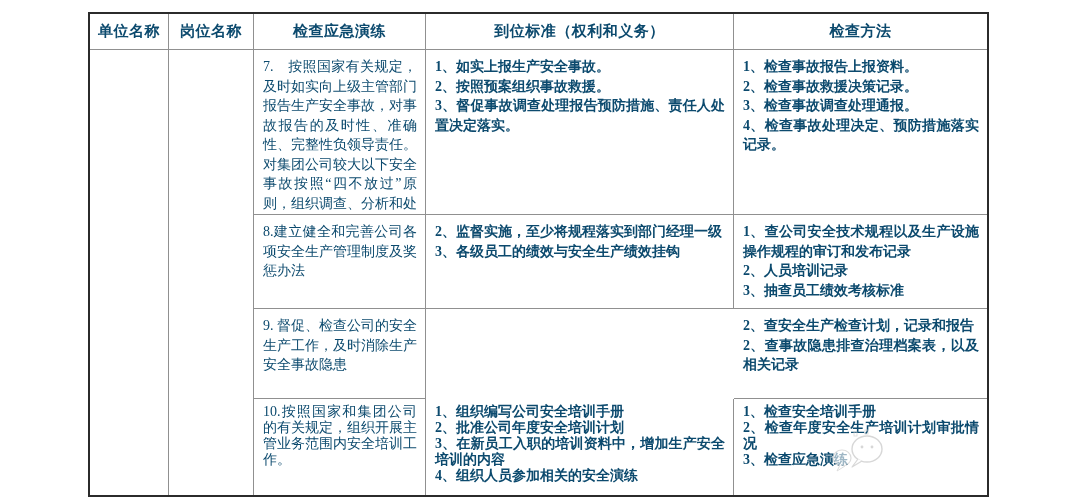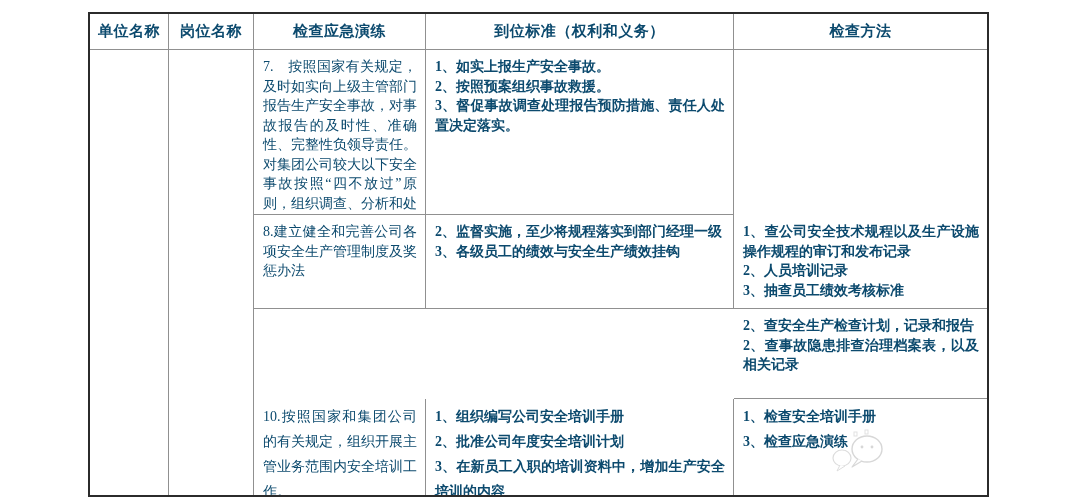--- a/index.html
+++ b/index.html
@@ -53,21 +53,21 @@
     letter-spacing:0.5px;
     text-align:center;
   }
   .body{
     padding:7px 8px 4px 9px;
     font-size:14px;
     line-height:19.5px;
     text-align:justify;
   }
   .r5.body{
-    line-height:25px;
+    line-height:16px;
     padding-top:5px;
   }
   .ln{margin:0;font-weight:bold;}
   .watermark{
     position:absolute;
     left:826px;
     top:428px;
     width:66px;
     height:50px;
     opacity:0.6;
@@ -88,46 +88,54 @@
 
     <div class="cell body c1 rspan"></div>
     <div class="cell body c2 rspan"></div>
 
     <div class="cell body c3 r2">7.　按照国家有关规定，及时如实向上级主管部门报告生产安全事故，对事故报告的及时性、准确性、完整性负领导责任。对集团公司较大以下安全事故按照“四不放过”原则，组织调查、分析和处理。</div>
     <div class="cell body c4 r2">
       <div class="ln">1、如实上报生产安全事故。</div>
       <div class="ln">2、按照预案组织事故救援。</div>
       <div class="ln">3、督促事故调查处理报告预防措施、责任人处置决定落实。</div>
     </div>
+    <div class="cell body c5 r2">
+      <div class="ln">1、检查事故报告上报资料。</div>
+      <div class="ln">2、检查事故救援决策记录。</div>
+      <div class="ln">3、检查事故调查处理通报。</div>
+      <div class="ln">4、检查事故处理决定、预防措施落实记录。</div>
+    </div>
 
     <div class="cell body c3 r3">8.建立健全和完善公司各项安全生产管理制度及奖惩办法</div>
     <div class="cell body c4 r3">
       <div class="ln">2、监督实施，至少将规程落实到部门经理一级</div>
       <div class="ln">3、各级员工的绩效与安全生产绩效挂钩</div>
     </div>
     <div class="cell body c5 r3">
       <div class="ln">1、查公司安全技术规程以及生产设施操作规程的审订和发布记录</div>
       <div class="ln">2、人员培训记录</div>
       <div class="ln">3、抽查员工绩效考核标准</div>
     </div>
 
+    <div class="cell body c3 r4">9. 督促、检查公司的安全生产工作，及时消除生产安全事故隐患</div>
     <div class="cell body c5 r4">
       <div class="ln">2、查安全生产检查计划，记录和报告</div>
       <div class="ln">2、查事故隐患排查治理档案表，以及相关记录</div>
     </div>
 
     <div class="cell body c3 r5">10.按照国家和集团公司的有关规定，组织开展主管业务范围内安全培训工作。</div>
     <div class="cell body c4 r5">
       <div class="ln">1、组织编写公司安全培训手册</div>
       <div class="ln">2、批准公司年度安全培训计划</div>
       <div class="ln">3、在新员工入职的培训资料中，增加生产安全培训的内容</div>
       <div class="ln">4、组织人员参加相关的安全演练</div>
     </div>
     <div class="cell body c5 r5">
       <div class="ln">1、检查安全培训手册</div>
+      <div class="ln">2、检查年度安全生产培训计划审批情况</div>
       <div class="ln">3、检查应急演练</div>
     </div>
 
   </div>
 
   <svg class="watermark" viewBox="0 0 66 50" xmlns="http://www.w3.org/2000/svg">
     <ellipse cx="41" cy="21" rx="15" ry="13" fill="#ffffff" stroke="#bdbdbd" stroke-width="1.4"></ellipse>
     <path d="M32 31 L26 39 L36 33" fill="#ffffff" stroke="#bdbdbd" stroke-width="1.2" stroke-linejoin="round"></path>
     <circle cx="36" cy="19" r="1.4" fill="#bdbdbd"></circle>
     <circle cx="46" cy="19" r="1.4" fill="#bdbdbd"></circle>

